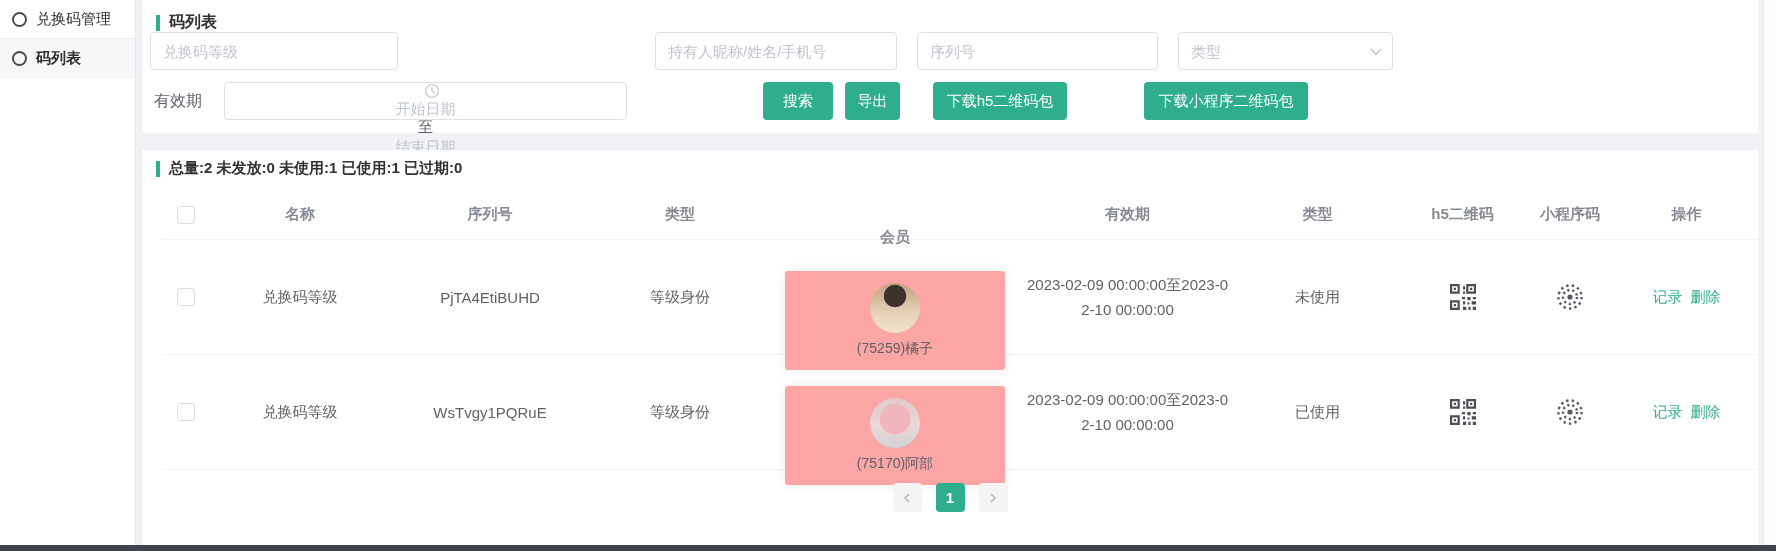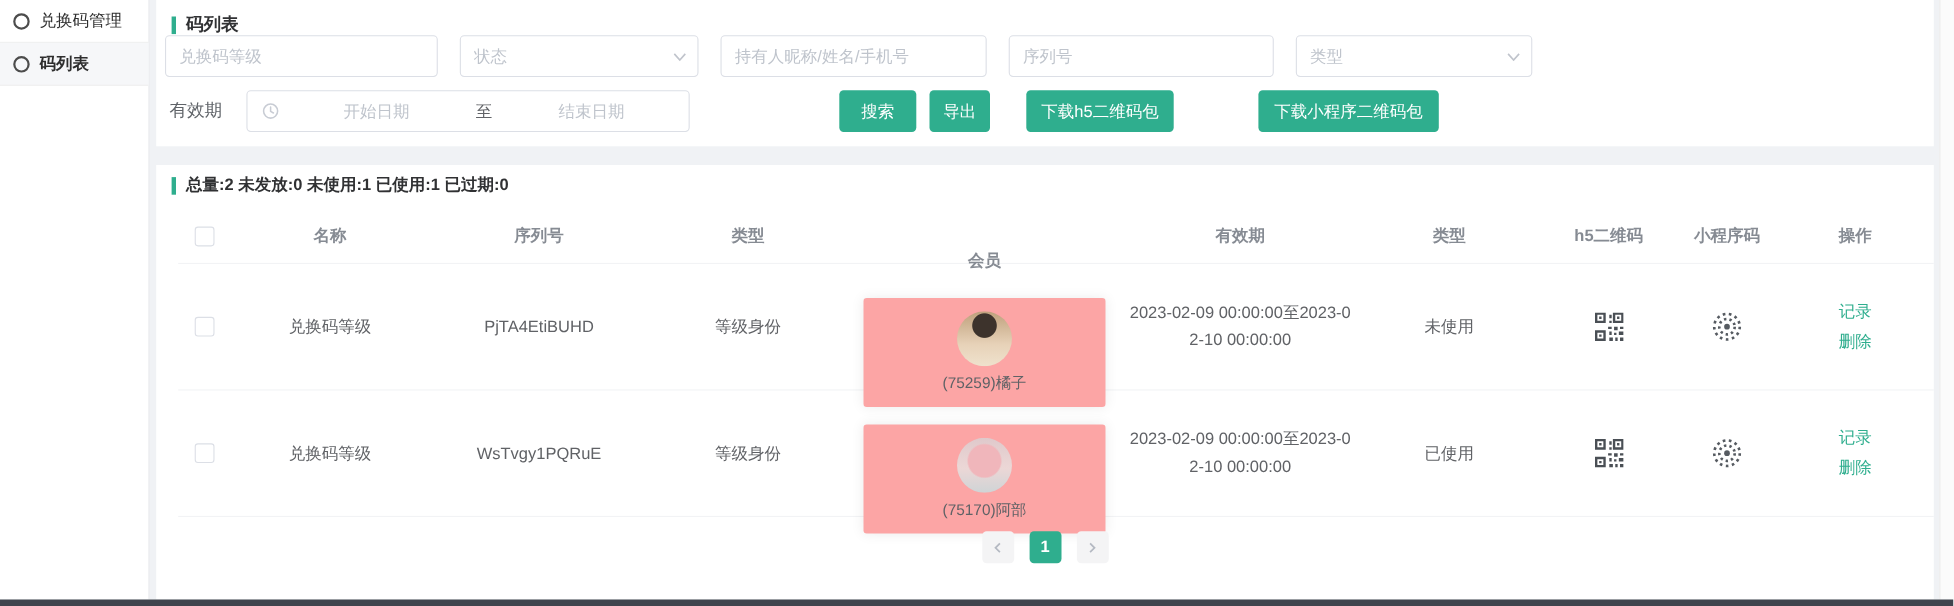--- a/index.html
+++ b/index.html
@@ -23,21 +23,21 @@
   .ttl{position:absolute;left:14px;top:12px;display:flex;align-items:center;gap:9px;font-size:16px;font-weight:bold;color:#303133;}
   .greenbar{width:4px;height:16px;background:var(--accent);}
 
   .inp{position:absolute;top:32px;height:38px;border:1px solid #dcdfe6;border-radius:4px;font-size:15px;color:#606266;padding:0 12px;box-sizing:border-box;background:#fff;outline:none;font-family:inherit;}
   .inp::placeholder{color:#bfc4cc;}
   .selwrap{position:absolute;top:32px;}
   .selwrap .inp{position:static;width:100%;padding-right:32px;}
   .selwrap .chev{position:absolute;right:11px;top:16px;}
 
   .row2label{position:absolute;left:12px;top:82px;height:38px;line-height:38px;font-size:16px;color:#5f6368;}
-  .datebox{position:absolute;left:82px;top:82px;width:403px;height:38px;border:1px solid #dcdfe6;border-radius:4px;box-sizing:border-box;display:flex;align-items:center;background:#fff;}
+  .datebox{position:absolute;left:82px;top:82px;width:403px;height:38px;border:1px solid #dcdfe6;border-radius:4px;box-sizing:border-box;display:flex;align-items:center;background:#fff;flex-direction:column;}
   .datebox .clock{margin-left:13px;flex:0 0 auto;}
   .datebox .dinp{flex:1;border:none;outline:none;text-align:center;font-size:15px;color:#606266;background:transparent;font-family:inherit;min-width:0;}
   .datebox .dinp::placeholder{color:#bfc4cc;}
   .datebox .sep{flex:0 0 auto;font-size:15px;color:#606266;padding:0 2px;}
 
   .gbtn{position:absolute;top:82px;height:38px;border:none;border-radius:4px;background:var(--accent);color:#fff;font-size:15px;cursor:pointer;font-family:inherit;padding:0;}
 
   .summary{position:absolute;left:14px;top:9px;display:flex;align-items:center;gap:9px;font-size:15px;font-weight:bold;color:#303133;}
 
   .thead{position:absolute;left:20px;top:40px;width:1596px;height:50px;display:flex;align-items:center;font-size:15px;font-weight:bold;color:#868b93;border-bottom:1px solid #f2f3f5;box-sizing:border-box;}
@@ -51,21 +51,21 @@
   .cb{width:16px;height:16px;border:1px solid #dcdfe6;border-radius:3px;background:#fff;display:inline-block;cursor:pointer;}
 
   .membercard{width:220px;height:99px;background:#fca5a5;border-radius:3px;box-shadow:0 0 12px rgba(0,0,0,.08);display:flex;flex-direction:column;align-items:center;justify-content:center;gap:7px;}
   .avatar{width:50px;height:50px;border-radius:50%;}
   .avatar.a0{background:radial-gradient(circle at 50% 26%, #3d332c 0 24%, rgba(61,51,44,0) 26%),linear-gradient(180deg,#bfa07c 0%,#e7d2b8 60%,#efe2cd 100%);}
   .avatar.a1{background:radial-gradient(circle at 50% 42%, #f0b6bb 0 38%, rgba(240,182,187,0) 42%),linear-gradient(180deg,#dfc9cb 0%,#ecd7d6 55%,#cfd4d6 100%);}
   .membername{font-size:14px;color:#606266;}
 
   .validtext{width:206px;text-align:center;word-break:break-all;line-height:1.7;}
 
-  .oplinks{display:flex;gap:8px;color:var(--accent);cursor:pointer;flex-direction:column;}
+  .oplinks{display:flex;gap:8px;color:var(--accent);cursor:pointer;}
   .oplink{cursor:pointer;}
 
   .pager{position:absolute;left:0;top:333px;width:100%;display:flex;justify-content:center;gap:14px;}
   .pbtn{width:29px;height:29px;border-radius:4px;background:#f4f4f5;display:flex;align-items:center;justify-content:center;cursor:pointer;border:none;padding:0;}
   .pbtn.active{background:var(--accent);color:#fff;font-weight:bold;font-size:15px;}
 
   .scrolltrack{position:absolute;right:0;top:0;width:13px;height:545px;background:#fbfbfb;border-left:1px solid #ebebeb;box-sizing:border-box;}
   .bottombar{position:absolute;left:0;bottom:0;width:1776px;height:6px;background:#3f444d;}
 </style>
 </head>
@@ -87,26 +87,20 @@
   </div>
 
   <div class="card filter">
     <div class="ttl">
       <span class="greenbar"></span>
       <span>码列表</span>
     </div>
 
     <input class="inp" style="left: 8px; width: 248px;" placeholder="兑换码等级">
 
-    <div class="selwrap" style="left:276px;width:217px;">
-      <input class="inp" readonly="" placeholder="状态" style="">
-      <svg class="chev" width="12" height="8" viewBox="0 0 12 8">
-          <polyline points="1,1 6,6.5 11,1" fill="none" stroke="#c0c4cc" stroke-width="1.5"></polyline>
-        </svg>
-    </div>
 
     <input class="inp" style="left: 513px; width: 242px;" placeholder="持有人昵称/姓名/手机号">
 
     <input class="inp" style="left: 775px; width: 241px;" placeholder="序列号">
 
     <div class="selwrap" style="left:1036px;width:215px;">
       <input class="inp" readonly="" placeholder="类型" style="">
       <svg class="chev" width="12" height="8" viewBox="0 0 12 8">
           <polyline points="1,1 6,6.5 11,1" fill="none" stroke="#c0c4cc" stroke-width="1.5"></polyline>
         </svg>

